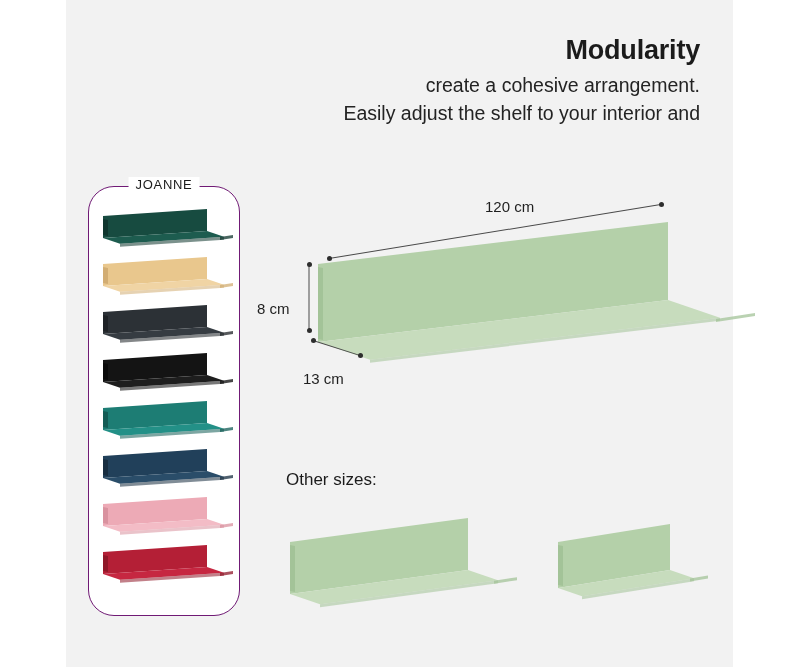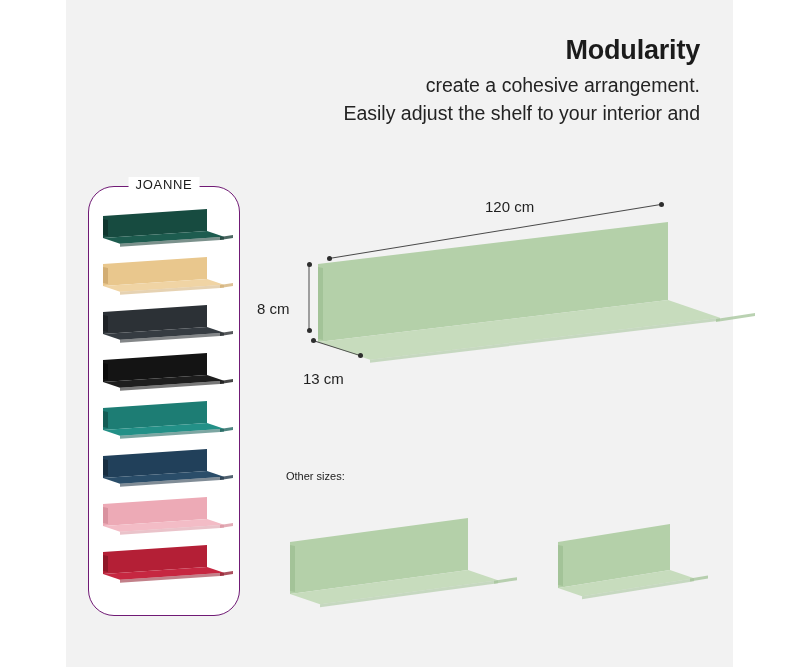--- a/index.html
+++ b/index.html
@@ -127,21 +127,21 @@
     position: absolute;
     font-size: 15px;
     color: #1f1f1f;
     white-space: nowrap;
   }
 
   .other-sizes-label {
     position: absolute;
     left: 286px;
     top: 470px;
-    font-size: 11px;
+    font-size: 17px;
     color: #1b1b1b;
   }
 </style>
 </head>
 <body>
 
 <div id="stage">
   <div class="canvas"></div>
 
   <div class="headline">

